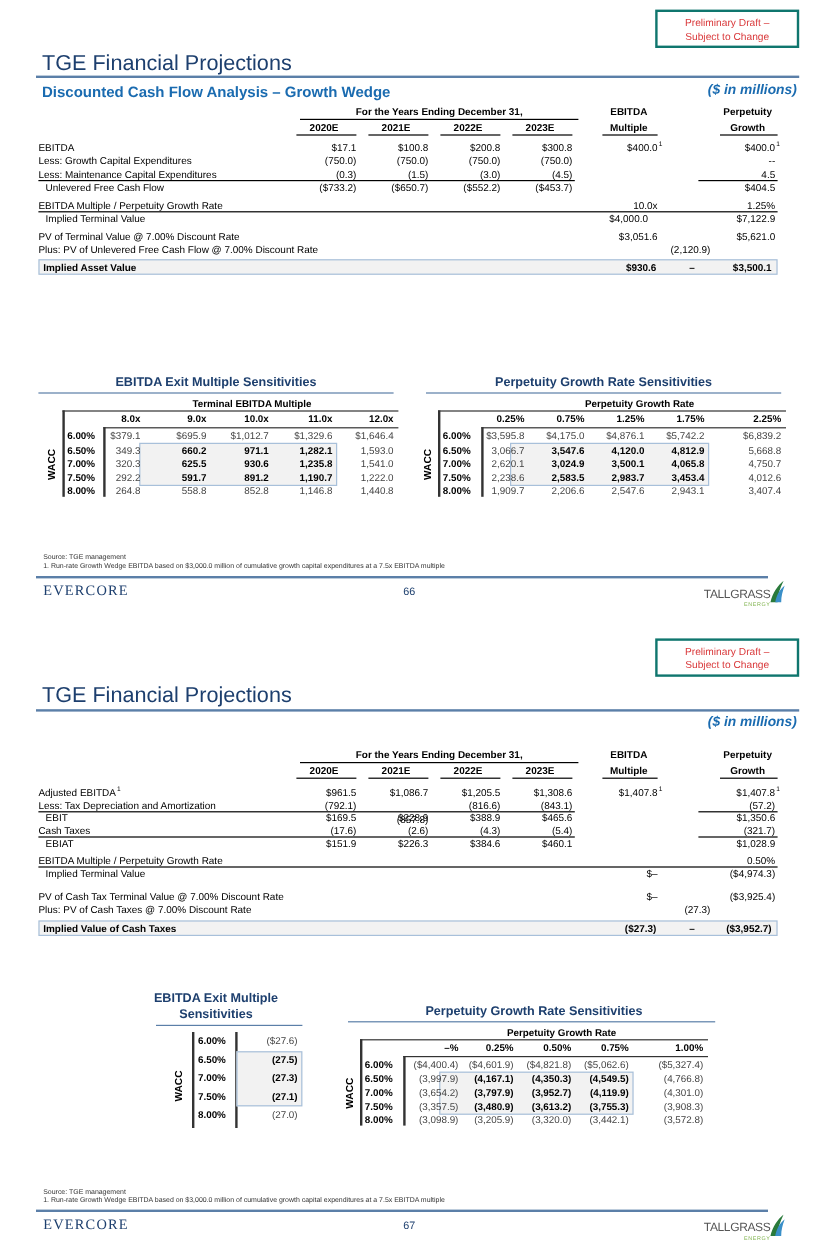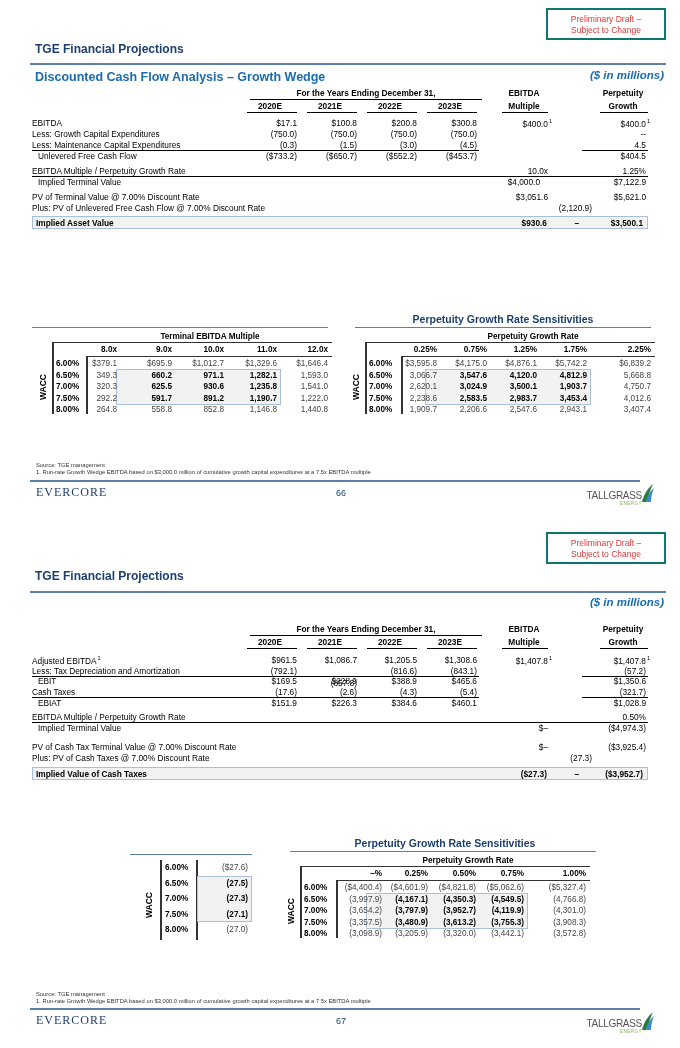--- a/index.html
+++ b/index.html
@@ -5,21 +5,21 @@
   * { box-sizing: border-box; margin: 0; padding: 0; }
   body { width: 680px; height: 1048px; background: #fff; font-family: "Liberation Sans", sans-serif; color: #000; position: relative; overflow: hidden; }
   .page { position: absolute; left: 0; width: 680px; height: 524px; }
   .page.p1 { top: 0; }
   .page.p2 { top: 524px; }
 
   .draft { position: absolute; right: 14px; width: 120px; height: 32px; border: 2px solid #0f766e; color: #d9383a; font-size: 8.5px; text-align: center; line-height: 11px; padding-top: 4px; }
   .p1 .draft { top: 8px; }
   .p2 .draft { top: 8px; }
 
-  .title { position: absolute; left: 35px; font-size: 12px; font-weight: bold; color: #1d3f6e; }
+  .title { position: absolute; left: 35px; font-size: 18px; font-weight: normal; color: #1d3f6e; }
   .p1 .title { top: 42px; }
   .p2 .title { top: 45px; }
   .title-rule { position: absolute; left: 30px; right: 14px; height: 2px; background: #5b7fa8; }
   .p1 .title-rule { top: 63px; }
   .p2 .title-rule { top: 67px; }
 
   .subtitle { position: absolute; left: 35px; font-size: 12.5px; font-weight: bold; color: #1a6bb0; }
   .p1 .subtitle { top: 70px; }
   .p2 .subtitle { top: 72px; }
   .units { position: absolute; right: 16px; font-size: 11.5px; font-weight: bold; font-style: italic; color: #1a6bb0; }
@@ -127,20 +127,21 @@
       <div class="uline" style="left: 550px; top: 62px; width: 66px;"></div>
       <div class="uline" style="left: 0px; top: 88px; width: 616px;"></div>
       <div class="implied" style="top: 128px;">
         <div class="lbl" style="left: 3px; top: 1px;">Implied Asset Value</div>
         <div class="cell" style="right: 100px; top: 1px;">$930.6</div>
         <div class="cell" style="right: 68px; top: 1px;">–</div>
         <div class="cell" style="right: 4px; top: 1px;">$3,500.1</div>
       </div>
     </div>
 
+  <div class="sens-title" style="left:32px;top:313px;width:296px;">EBITDA Exit Multiple Sensitivities</div>
   <div class="sens-rule" style="left:32px;top:327px;width:296px;"></div>
   <div class="grid" id="sensL0" style="left:32px;top:330px;width:300px;height:80px;">
       <div class="g colhdr" style="left: 60px; top: 2px; width: 236px; text-align: center; font-weight: bold;">Terminal EBITDA Multiple</div>
       <div class="hline" style="left: 20px; top: 12px; width: 280px;"></div>
       <div class="g colhdr" style="left: 33px; top: 15px; width: 52px; text-align: right;">8.0x</div>
       <div class="g colhdr" style="left: 88px; top: 15px; width: 52px; text-align: right;">9.0x</div>
       <div class="g colhdr" style="left: 140px; top: 15px; width: 52px; text-align: right;">10.0x</div>
       <div class="g colhdr" style="left: 193px; top: 15px; width: 52px; text-align: right;">11.0x</div>
       <div class="g colhdr" style="left: 244px; top: 15px; width: 52px; text-align: right;">12.0x</div>
       <div class="hline" style="left: 54px; top: 26px; width: 246px;"></div>
@@ -204,21 +205,21 @@
       <div class="g rowhdr" style="left: 14px; top: 40.5px; text-align: left;">6.50%</div>
       <div class="g gray" style="left: 24px; top: 40.5px; width: 58px;">3,066.7</div>
       <div class="g b" style="left: 74px; top: 40.5px; width: 58px;">3,547.6</div>
       <div class="g b" style="left: 124px; top: 40.5px; width: 58px;">4,120.0</div>
       <div class="g b" style="left: 174px; top: 40.5px; width: 58px;">4,812.9</div>
       <div class="g gray" style="left: 238px; top: 40.5px; width: 58px;">5,668.8</div>
       <div class="g rowhdr" style="left: 14px; top: 52px; text-align: left;">7.00%</div>
       <div class="g gray" style="left: 24px; top: 52px; width: 58px;">2,620.1</div>
       <div class="g b" style="left: 74px; top: 52px; width: 58px;">3,024.9</div>
       <div class="g b" style="left: 124px; top: 52px; width: 58px;">3,500.1</div>
-      <div class="g b" style="left: 174px; top: 52px; width: 58px;">1,903.7</div>
+      <div class="g b" style="left: 174px; top: 52px; width: 58px;">4,065.8</div>
       <div class="g gray" style="left: 238px; top: 52px; width: 58px;">4,750.7</div>
       <div class="g rowhdr" style="left: 14px; top: 63.5px; text-align: left;">7.50%</div>
       <div class="g gray" style="left: 24px; top: 63.5px; width: 58px;">2,238.6</div>
       <div class="g b" style="left: 74px; top: 63.5px; width: 58px;">2,583.5</div>
       <div class="g b" style="left: 124px; top: 63.5px; width: 58px;">2,983.7</div>
       <div class="g b" style="left: 174px; top: 63.5px; width: 58px;">3,453.4</div>
       <div class="g gray" style="left: 238px; top: 63.5px; width: 58px;">4,012.6</div>
       <div class="g rowhdr" style="left: 14px; top: 75px; text-align: left;">8.00%</div>
       <div class="g gray" style="left: 24px; top: 75px; width: 58px;">1,909.7</div>
       <div class="g gray" style="left: 74px; top: 75px; width: 58px;">2,206.6</div>
@@ -317,20 +318,24 @@
       <div class="uline" style="left: 550px; top: 73px; width: 66px;"></div>
       <div class="uline" style="left: 0px; top: 98px; width: 616px;"></div>
       <div class="implied" style="top: 143px;">
         <div class="lbl" style="left: 3px; top: 1px;">Implied Value of Cash Taxes</div>
         <div class="cell" style="right: 100px; top: 1px;">($27.3)</div>
         <div class="cell" style="right: 68px; top: 1px;">–</div>
         <div class="cell" style="right: 4px; top: 1px;">($3,952.7)</div>
       </div>
     </div>
 
+  <div class="sens-title" style="left:120px;top:302px;width:120px;line-height:13px;">
+    <div>EBITDA Exit Multiple</div>
+    <div>Sensitivities</div>
+  </div>
   <div class="sens-rule" style="left:130px;top:330px;width:122px;"></div>
   <div class="grid" id="sensL1" style="left:140px;top:336px;width:120px;height:90px;">
       <div class="vline" style="left: 20px; top: 0px; height: 80px;"></div>
       <div class="vline" style="left: 56px; top: 0px; height: 80px;"></div>
       <div class="hilite" style="left: 57px; top: 16px; width: 55px; height: 46px;"></div>
       <div class="wacc" style="left: -4px; top: 40px;">WACC</div>
       <div class="g rowhdr" style="left: 25px; top: 3px; text-align: left;">6.00%</div>
       <div class="g gray" style="left: 58px; top: 3px; width: 50px;">($27.6)</div>
       <div class="g rowhdr" style="left: 25px; top: 18.5px; text-align: left;">6.50%</div>
       <div class="g b" style="left: 58px; top: 18.5px; width: 50px;">(27.5)</div>

